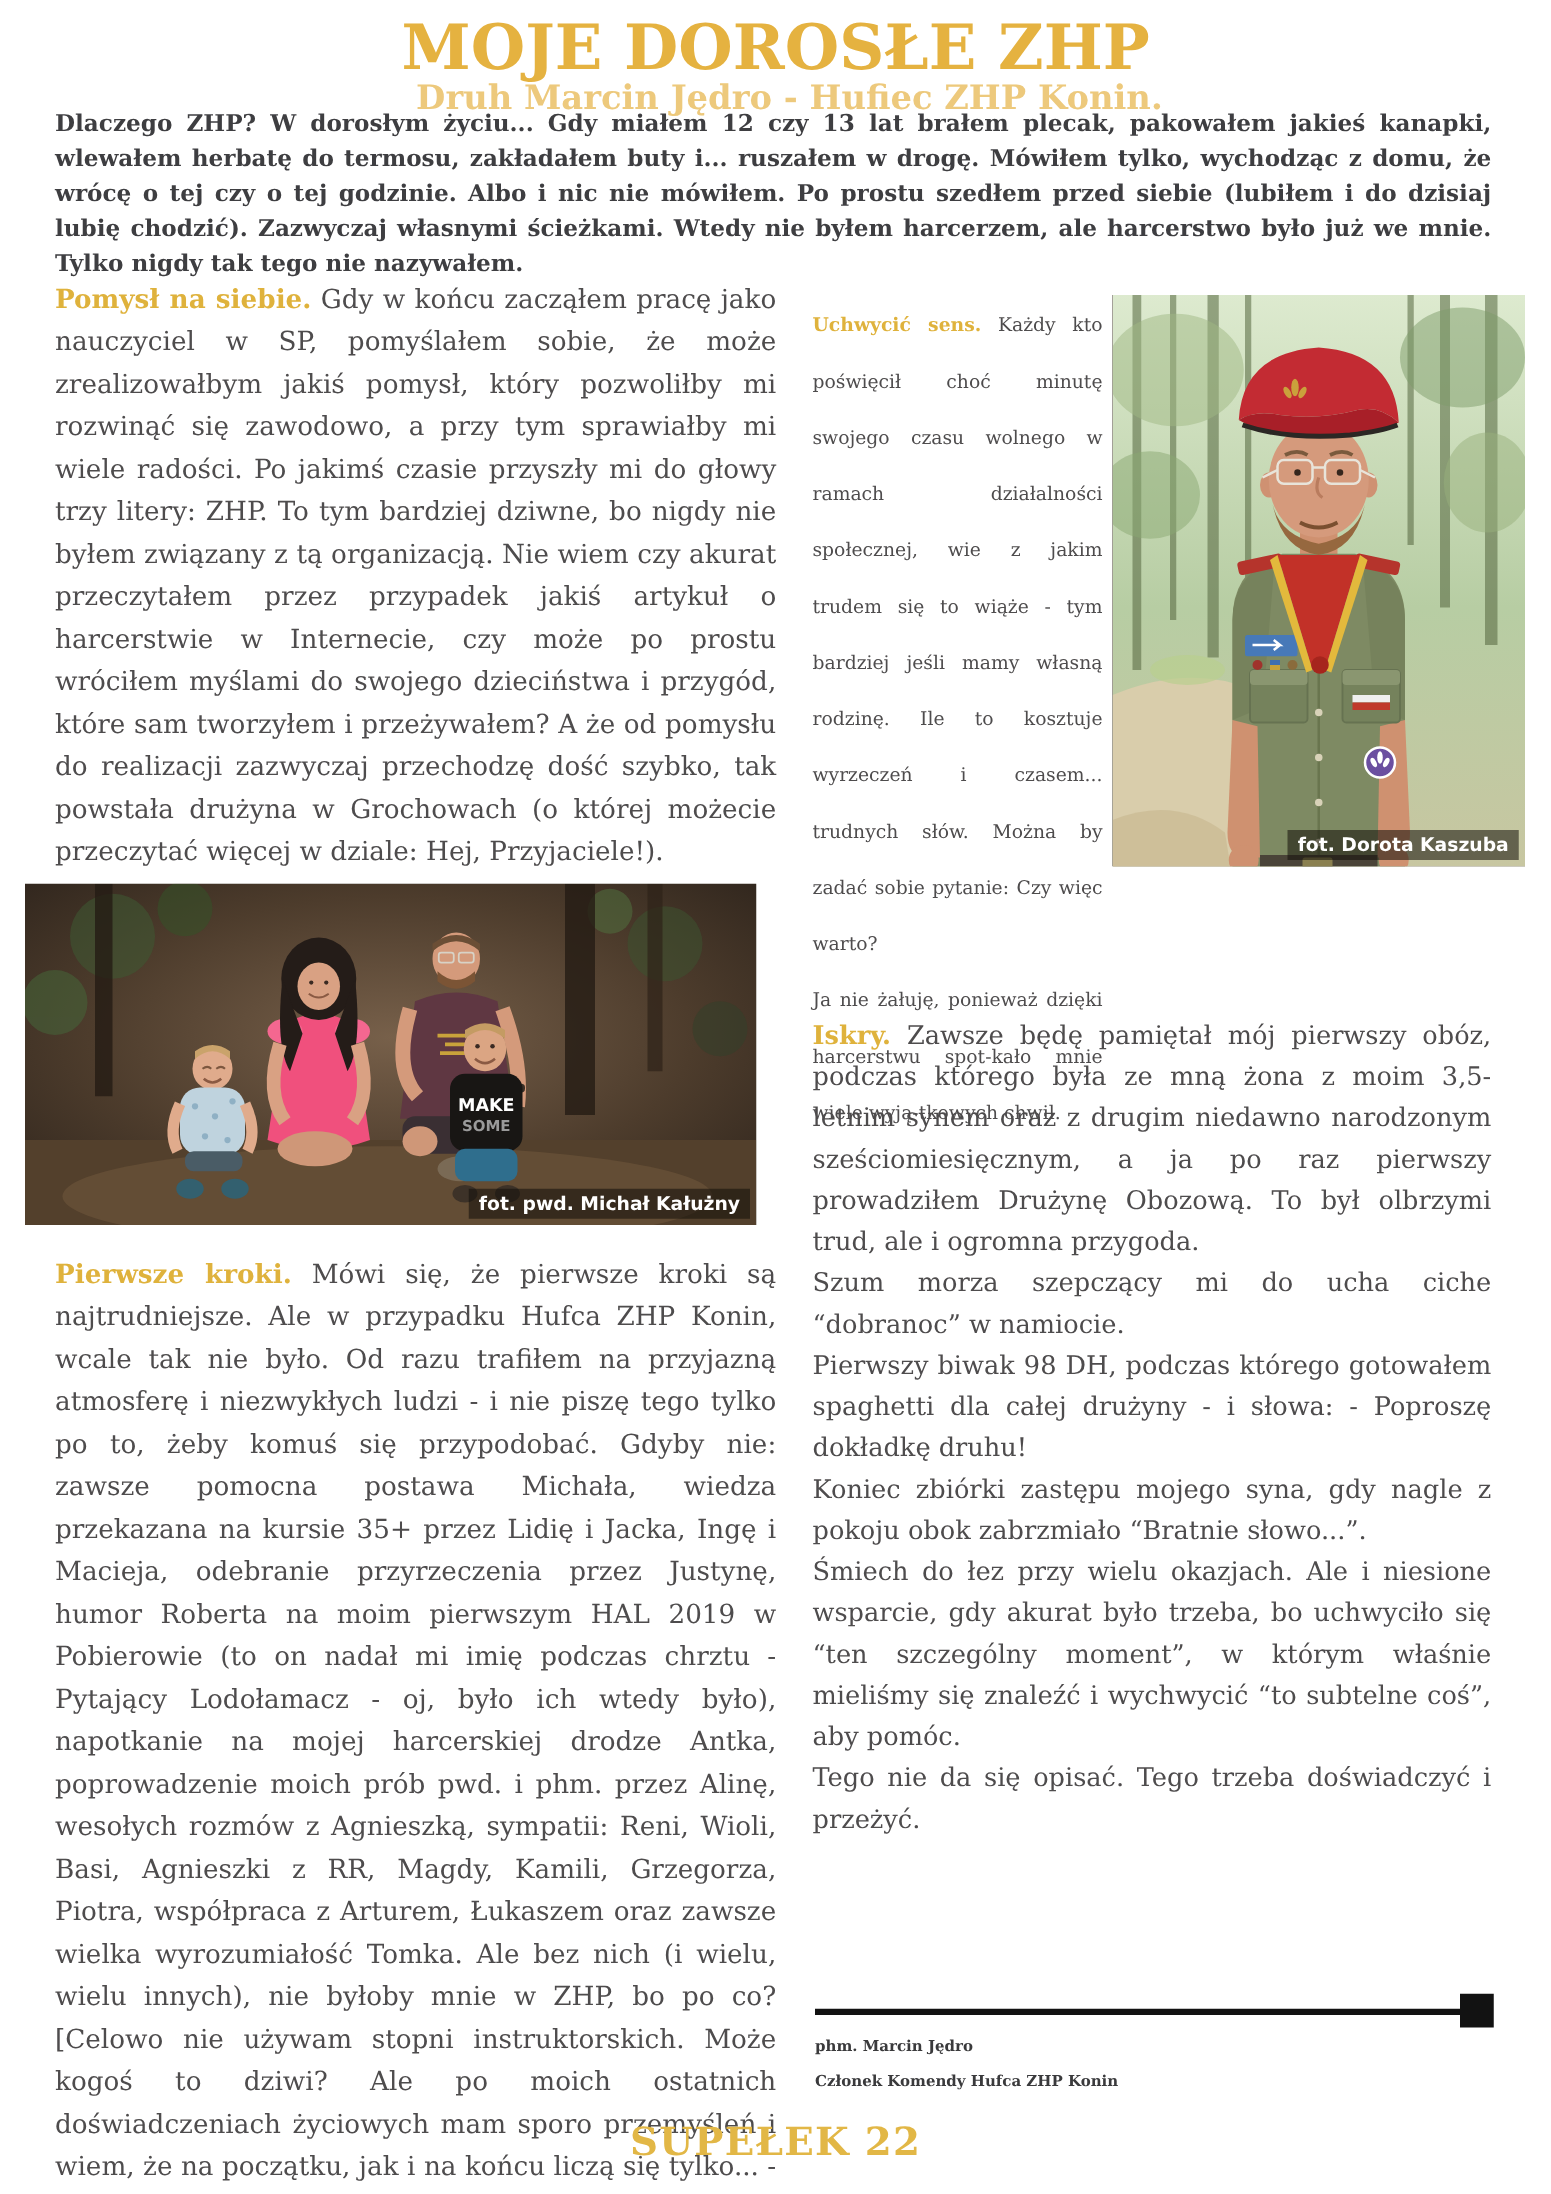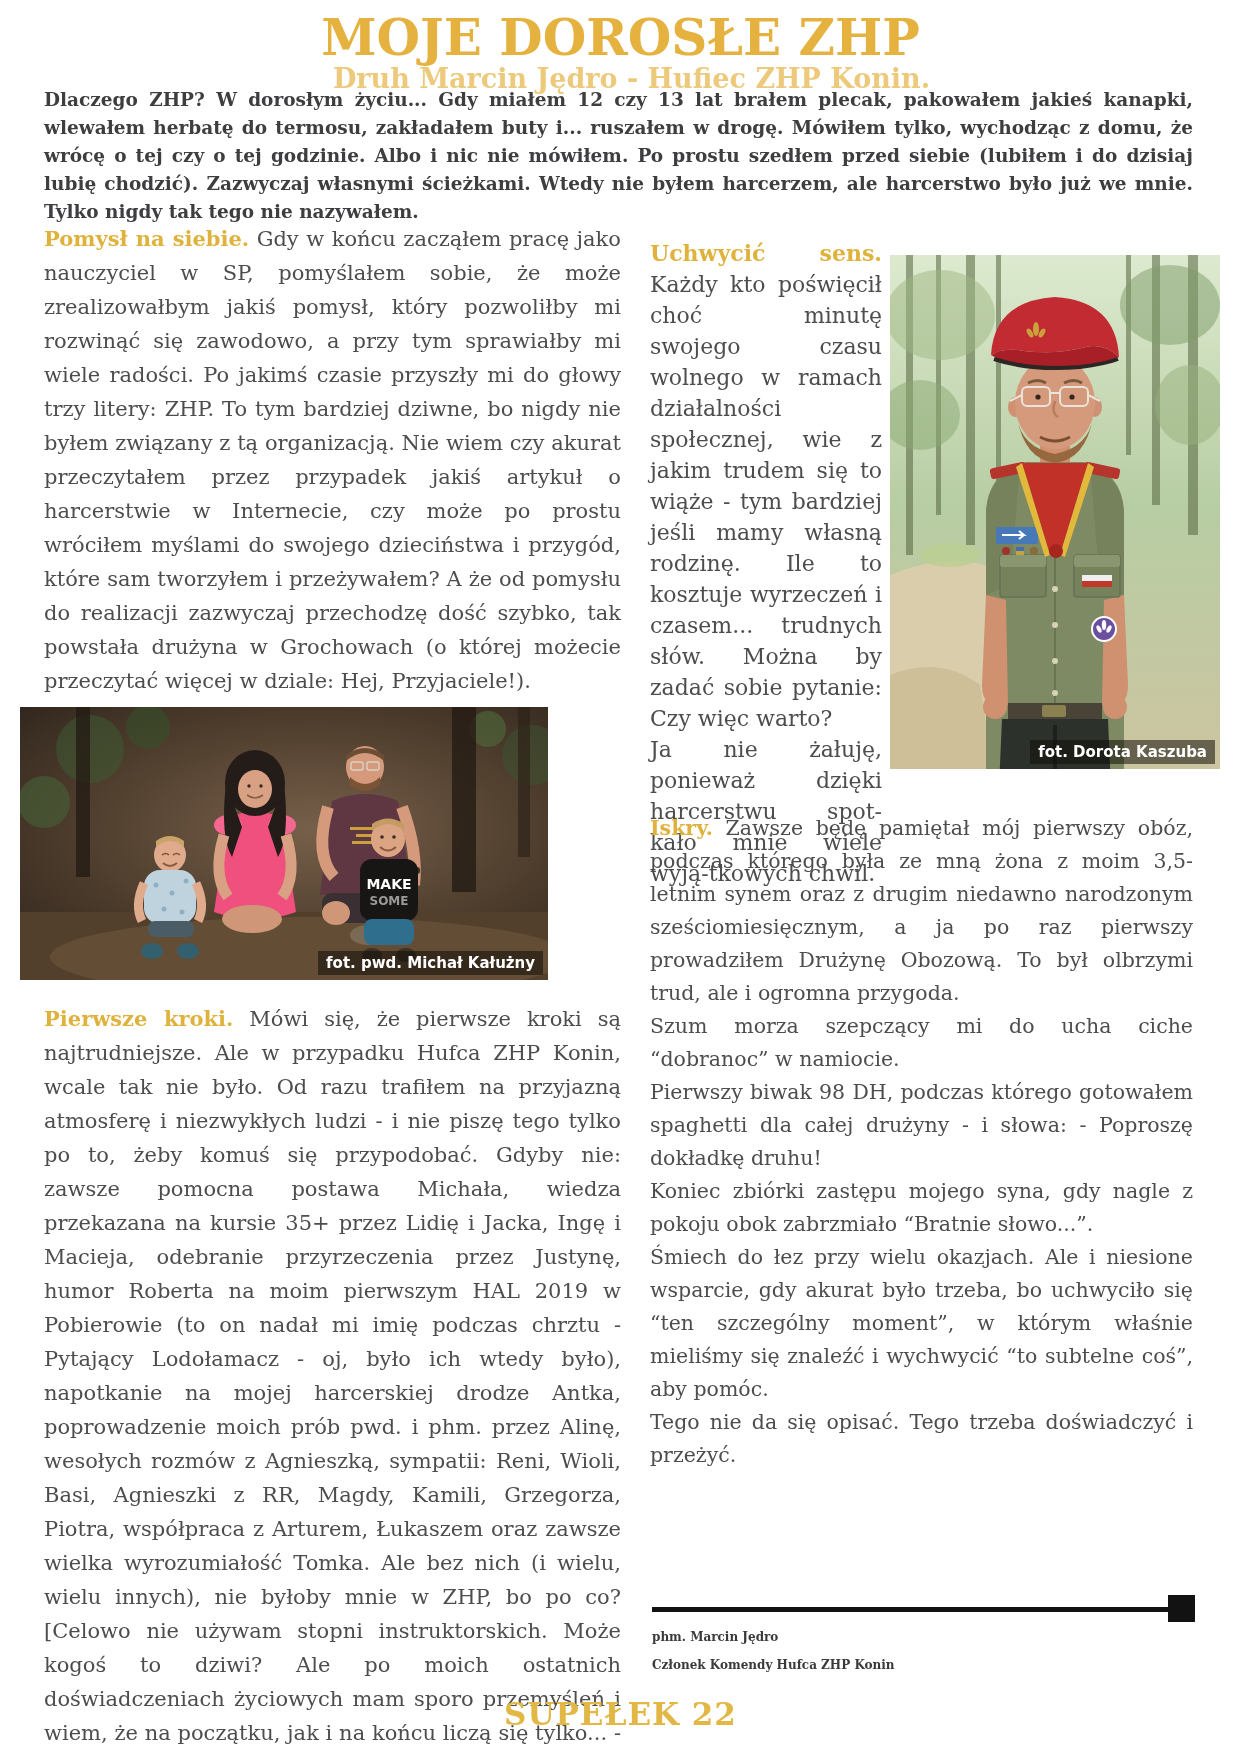--- a/index.html
+++ b/index.html
@@ -11,28 +11,28 @@
          color:#e5b240;letter-spacing:0px;}
   .subtitle{position:absolute;top:64px;left:0;right:0;margin:0;text-align:center;
          font-weight:600;font-size:27px;line-height:30px;color:#edc97c;padding-left:22px;}
   .intro{position:absolute;left:44px;top:86px;width:1149px;margin:0;
          font-weight:700;font-size:18.5px;line-height:28px;color:#3e3e41;text-align:justify;}
   .bt{margin:0;font-size:21px;line-height:34px;color:#4e4c4d;text-align:justify;}
   .lead{color:#dfb23c;font-weight:700;}
   .lc1{position:absolute;left:44px;top:222px;width:577px;}
   .lc2{position:absolute;left:44px;top:1002px;width:577px;}
   .rc1{position:absolute;left:650px;top:238px;width:232px;}
-  .rc1 .bt{font-size:22px;line-height:31px;}
+  .rc1 .bt{font-size:15px;line-height:45px;}
   .rc2{position:absolute;left:650px;top:812px;width:543px;}
   .rc2 .bt{font-size:20.5px;line-height:33px;}
   .rc2 .mial{margin-bottom:42px;}
   .photo{position:absolute;overflow:hidden;background:#3a3026;}
   .photo svg{display:block;}
-  .family{left:20px;top:707px;width:528px;height:273px;}
-  .scout{left:890px;top:255px;width:330px;height:514px;}
+  .family{left:20px;top:707px;width:585px;height:273px;}
+  .scout{left:890px;top:236px;width:330px;height:457px;}
   .cap{position:absolute;right:5px;bottom:5px;background:rgba(18,14,10,0.55);
        color:#ffffff;font-family:"DejaVu Sans",sans-serif;font-weight:700;font-size:15px;
        line-height:20px;padding:2px 8px;white-space:nowrap;}
   .sig-line{position:absolute;left:652px;top:1607px;width:516px;height:5px;background:#121212;}
   .sig-square{position:absolute;left:1168px;top:1595px;width:27px;height:27px;background:#121212;}
   .signature{position:absolute;left:652px;top:1624px;font-weight:700;font-size:12px;
        line-height:27.5px;color:#3a3a3c;}
   .footer{position:absolute;left:0;right:0;top:1696px;margin:0;text-align:center;
        font-weight:800;font-size:31px;color:#e2b746;letter-spacing:1px;}
 </style>

